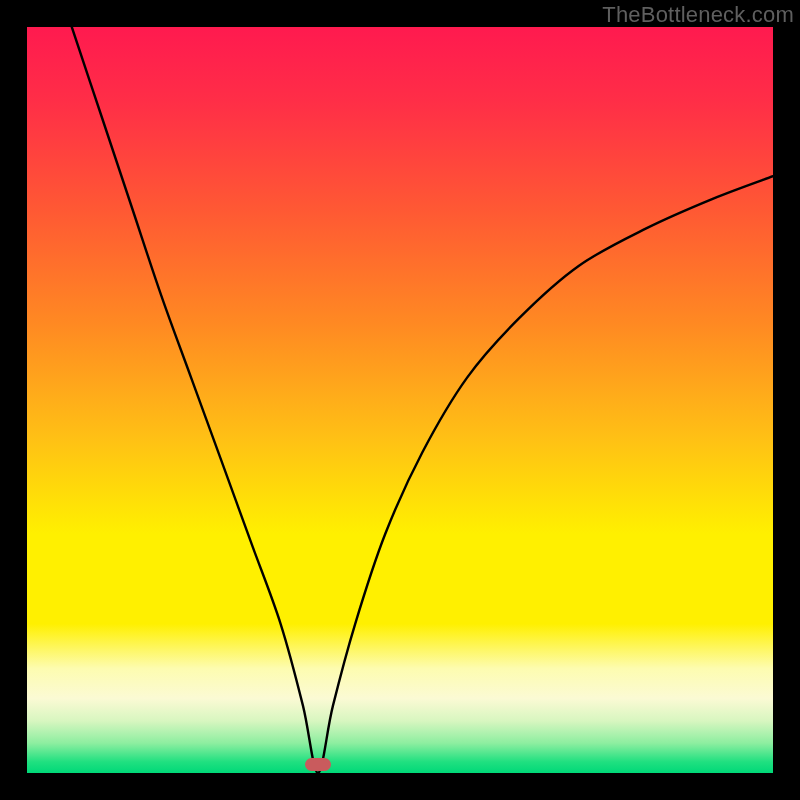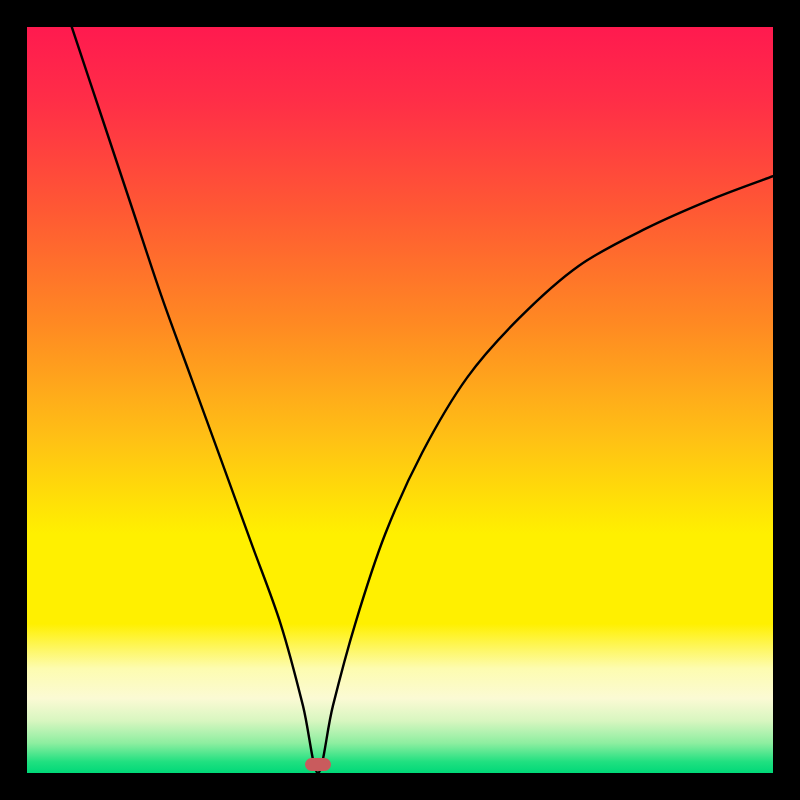--- a/index.html
+++ b/index.html
@@ -81,13 +81,14 @@
       <rect x="0" y="0" width="746" height="746" fill="url(#bg)"></rect>
     </svg>
 
     <svg class="curve" id="curveSvg" viewBox="0 0 746 746" preserveAspectRatio="none">
       <path id="curvePath" stroke="#000" stroke-width="2.4" fill="none" stroke-linecap="round" stroke-linejoin="round" d="M 44.8 0.0 C 49.7 14.9, 64.7 59.7, 74.6 89.5 C 84.5 119.4, 94.5 149.2, 104.4 179.0 C 114.4 208.9, 124.3 240.0, 134.3 268.6 C 144.2 297.2, 154.2 323.3, 164.1 350.6 C 174.1 378.0, 184.0 405.3, 194.0 432.7 C 203.9 460.0, 213.9 487.4, 223.8 514.7 C 233.7 542.1, 244.9 569.4, 253.6 596.8 C 262.3 624.2, 269.8 654.0, 276.0 678.9 C 282.2 703.7, 286.0 746.0, 290.9 746.0 C 295.9 746.0, 299.6 703.7, 305.9 678.9 C 312.1 654.0, 319.5 625.4, 328.2 596.8 C 336.9 568.2, 346.9 535.9, 358.1 507.3 C 369.3 478.7, 381.7 451.3, 395.4 425.2 C 409.1 399.1, 424.0 373.0, 440.1 350.6 C 456.3 328.2, 473.7 309.6, 492.4 290.9 C 511.0 272.3, 530.9 253.6, 552.0 238.7 C 573.2 223.8, 596.8 212.6, 619.2 201.4 C 641.6 190.2, 665.2 180.3, 686.3 171.6 C 707.5 162.9, 736.1 152.9, 746.0 149.2"></path>
     </svg>
 
     <div class="marker" id="marker" style="left: 277.94px; top: 730.54px;"></div>
   </div>
 
+  <div class="watermark">TheBottleneck.com</div>
 </div>
 
 </body></html>

